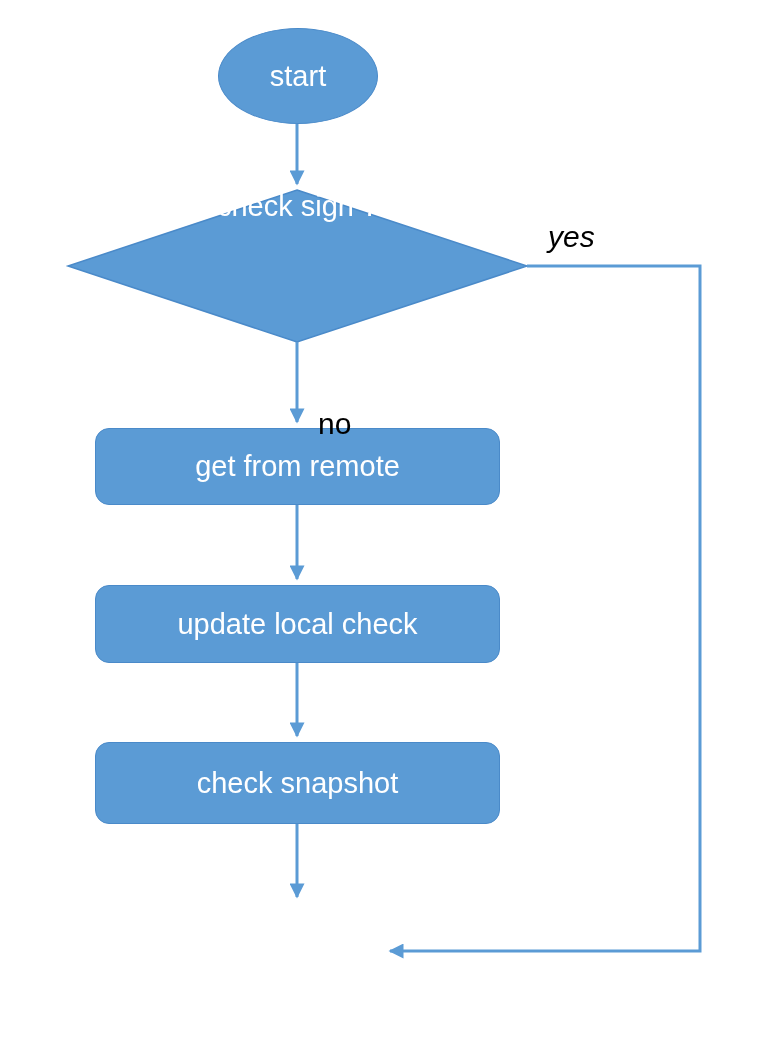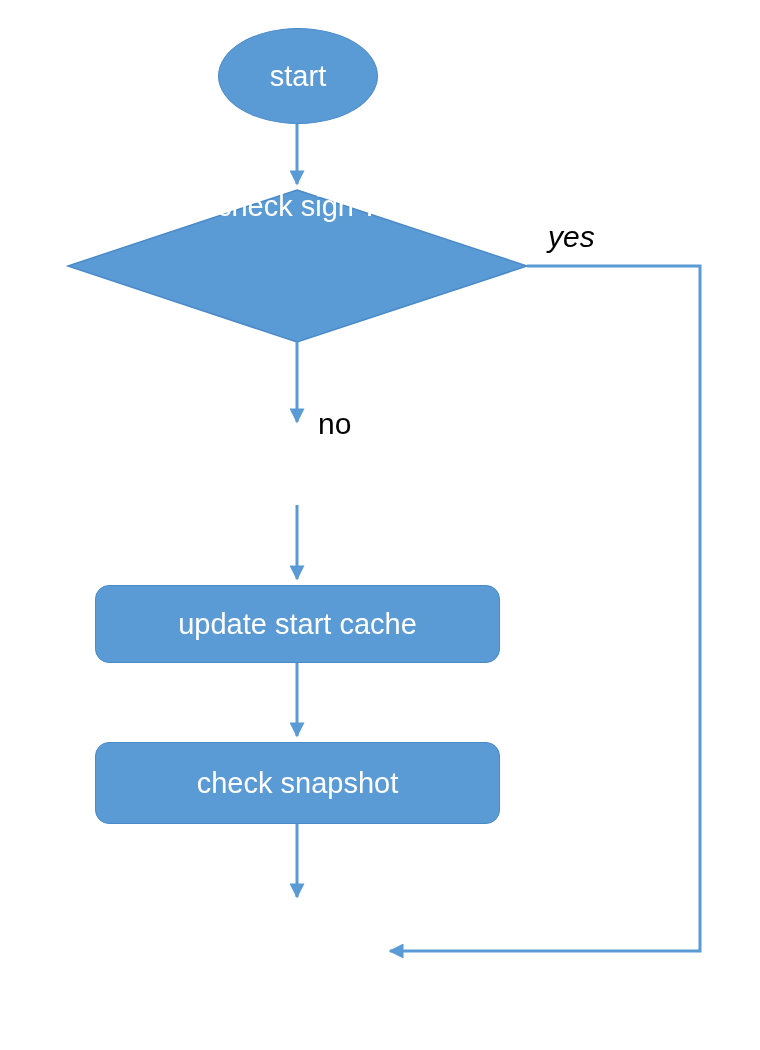--- a/index.html
+++ b/index.html
@@ -99,23 +99,26 @@
   </svg>
 
   <div class="node ellipse" style="left:218px;top:28px;width:160px;height:96px;">
     <span>start</span>
   </div>
 
   <div class="decision-label" style="left:68px;top:190px;width:459px;height:152px;">
     <span>check sign ?</span>
   </div>
 
+  <div class="node process" style="left:95px;top:428px;width:405px;height:77px;">
+    <span>get from remote</span>
+  </div>
 
   <div class="node process" style="left:95px;top:585px;width:405px;height:78px;">
-    <span>update start cache</span>
+    <span>update local check</span>
   </div>
 
   <div class="node process" style="left:95px;top:742px;width:405px;height:82px;">
     <span>check snapshot</span>
   </div>
 
 
   <div class="edge-label" style="left:548px;top:222px;font-style:italic;">yes</div>
 
   <div class="edge-label" style="left:318px;top:372px;margin-top:37px;">no</div>

